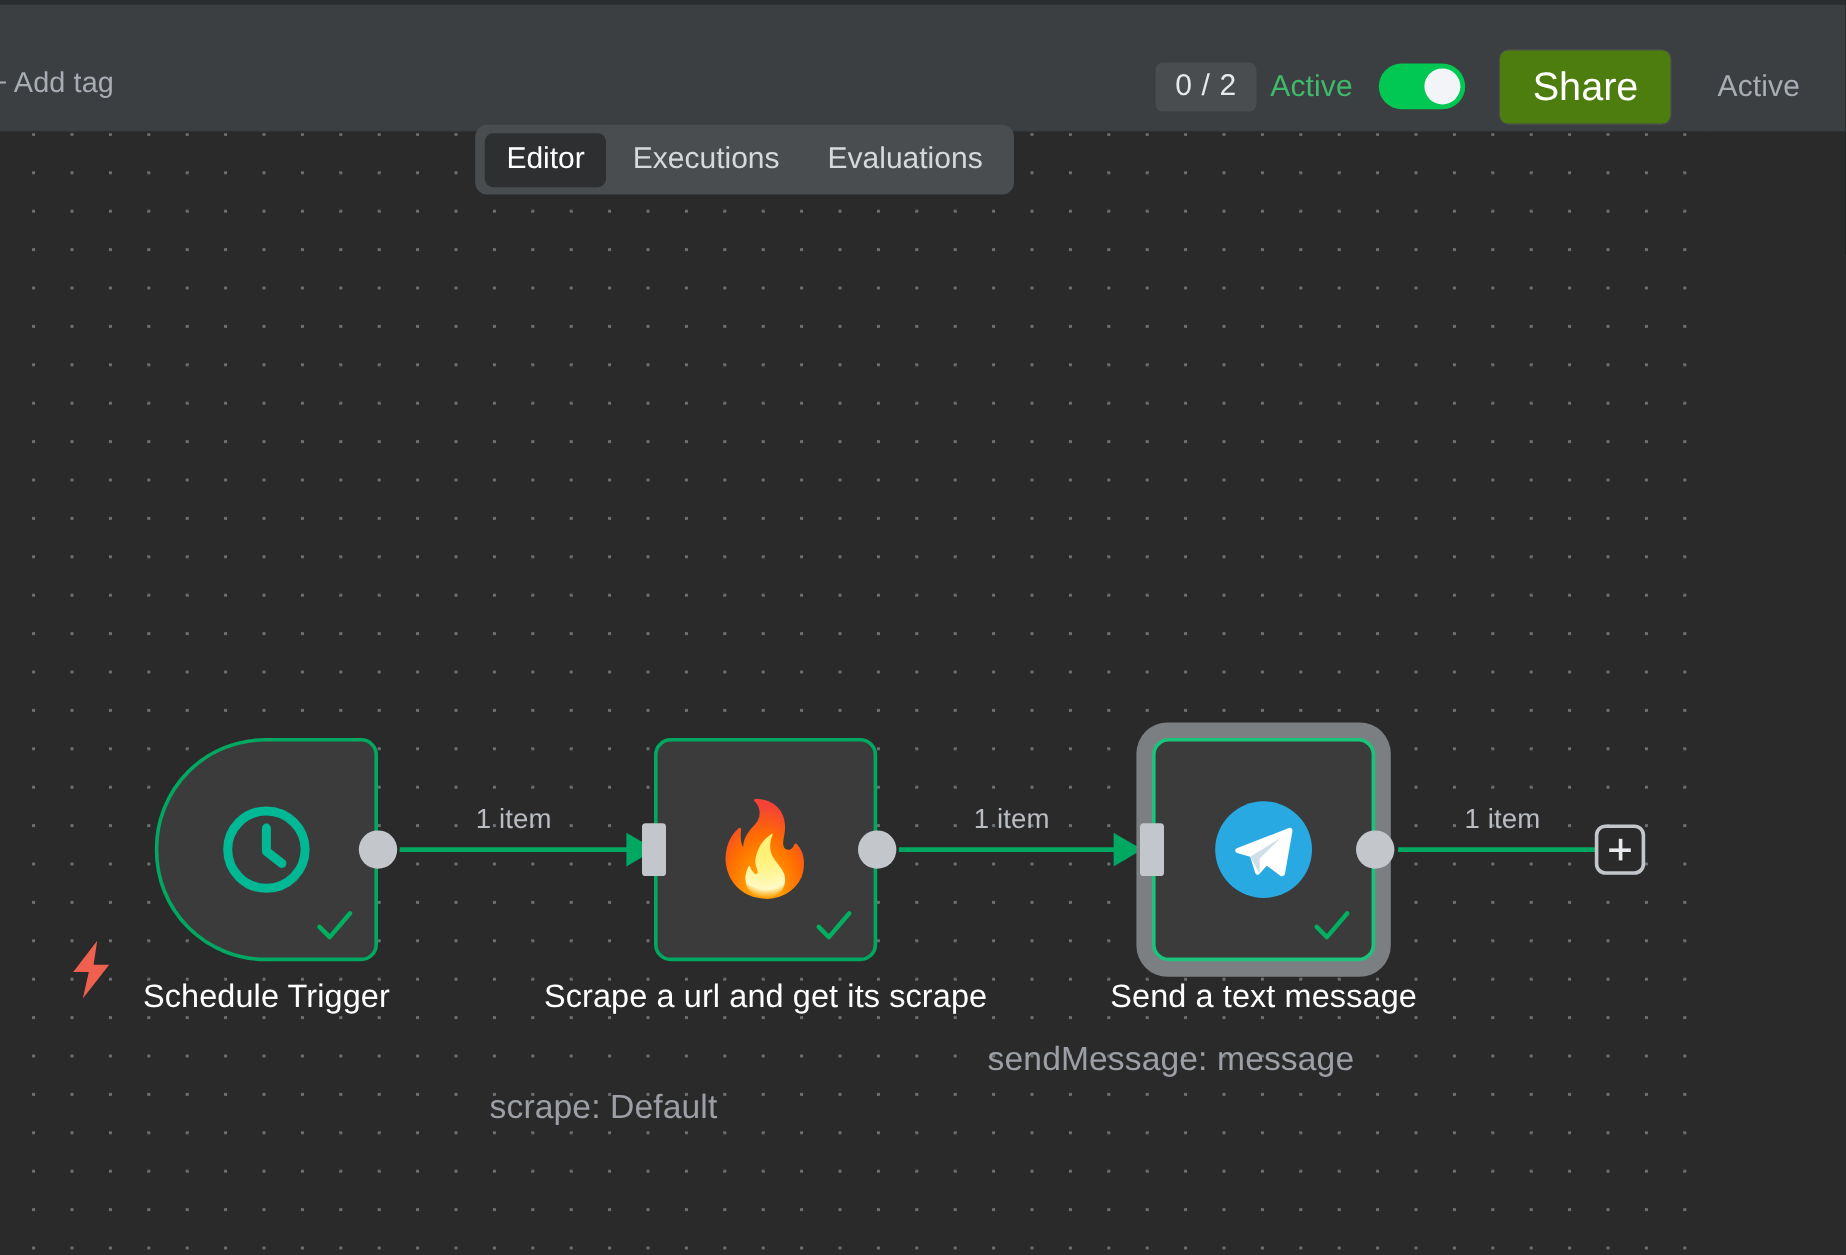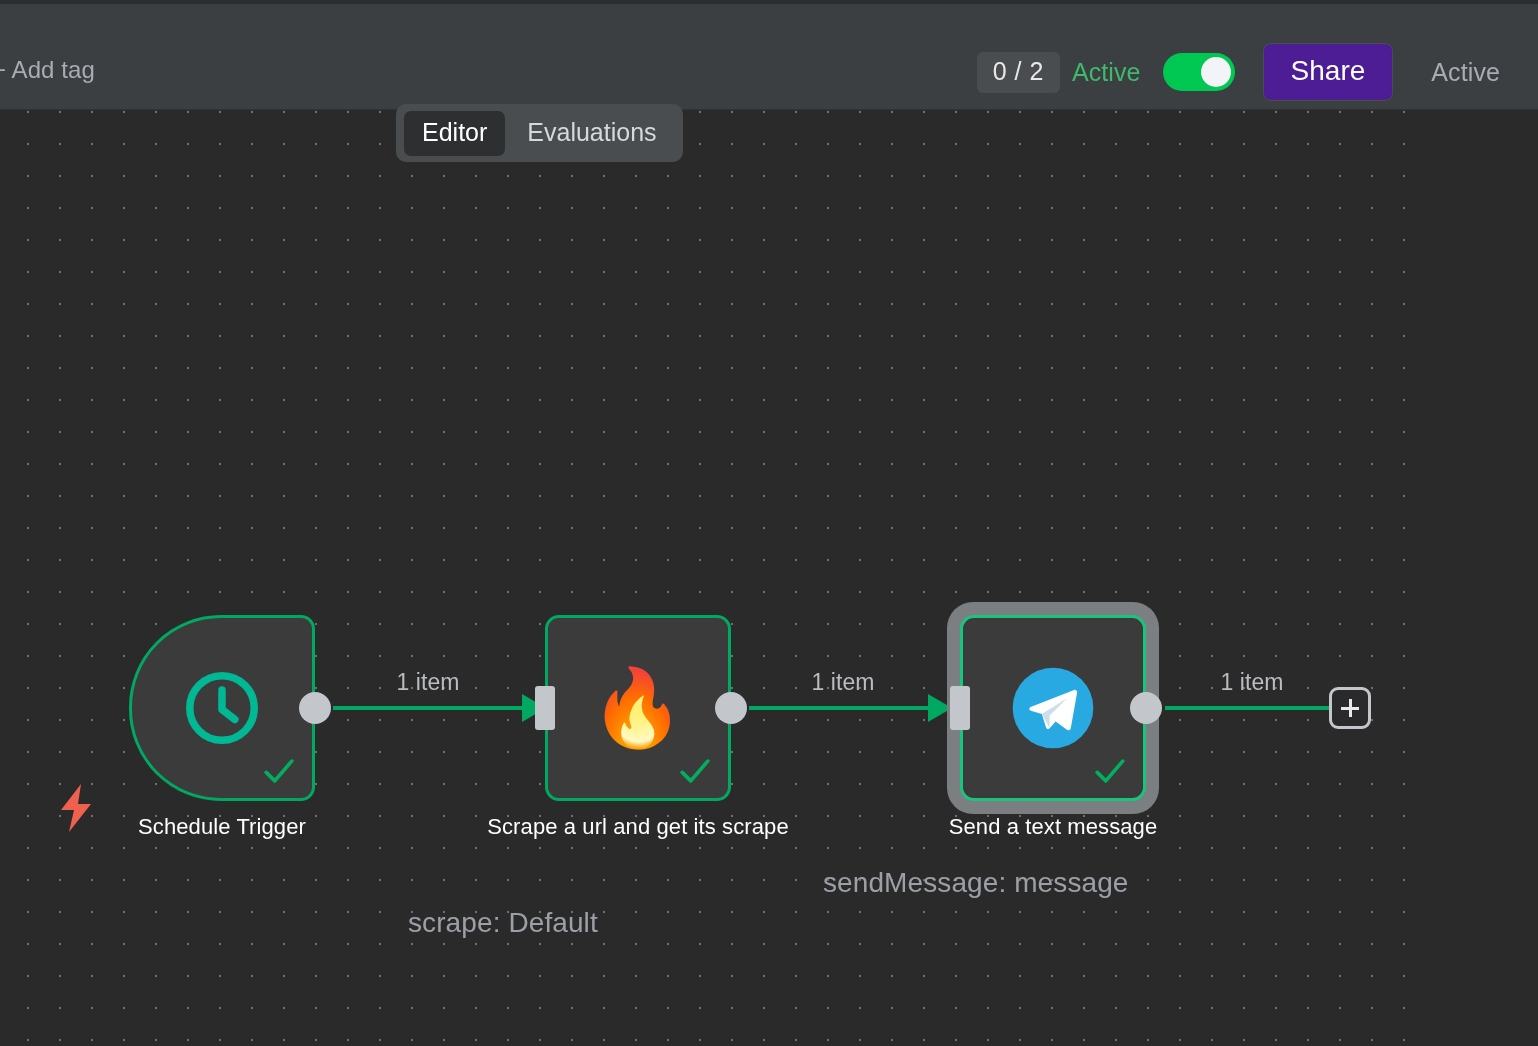--- a/index.html
+++ b/index.html
@@ -91,23 +91,23 @@
   .toggle .knob {
     position: absolute;
     top: 4px; right: 4px;
     width: 30px; height: 30px;
     border-radius: 50%;
     background: #f2f4f7;
   }
 
   .share-btn {
     margin-left: 28px;
-    font-size: 28px;
+    font-size: 33px;
     color: #ffffff;
-    background: #4c1d95;
+    background: #4d7c0f;
     border: 1px solid #4a4d4f;
     border-radius: 8px;
     padding: 13px 27px 15px;
     line-height: 1;
     cursor: pointer;
   }
 
   .saved-label {
     font-size: 25px;
     color: #a8acb3;
@@ -239,21 +239,21 @@
     background: #c3c7cc;
   }
 
   .node-label {
     position: absolute;
     top: 198px;
     left: 50%;
     transform: translateX(-50%);
     width: 420px;
     text-align: center;
-    font-size: 22px;
+    font-size: 27px;
     color: #ffffff;
     line-height: 1.28;
     letter-spacing: 0.1px;
   }
 
   .node-sublabel {
     position: absolute;
     left: 50%;
     transform: translateX(-50%);
     width: 460px;
@@ -325,20 +325,21 @@
       </div>
 
       <div class="share-btn">Share</div>
 
       <div class="saved-label">Active</div>
     </div>
   </div>
 
   <div class="tabbar">
     <div class="tab active">Editor</div>
+    <div class="tab">Executions</div>
     <div class="tab">Evaluations</div>
   </div>
 
   <div class="canvas">
 
     <svg class="edges" width="1538" height="935" viewBox="0 0 1538 935">
 
       <line x1="333" y1="597" x2="528" y2="597" stroke="#00a862" stroke-width="4"></line>
       <polygon points="522,583 546,597 522,611" fill="#00a862"></polygon>
 

